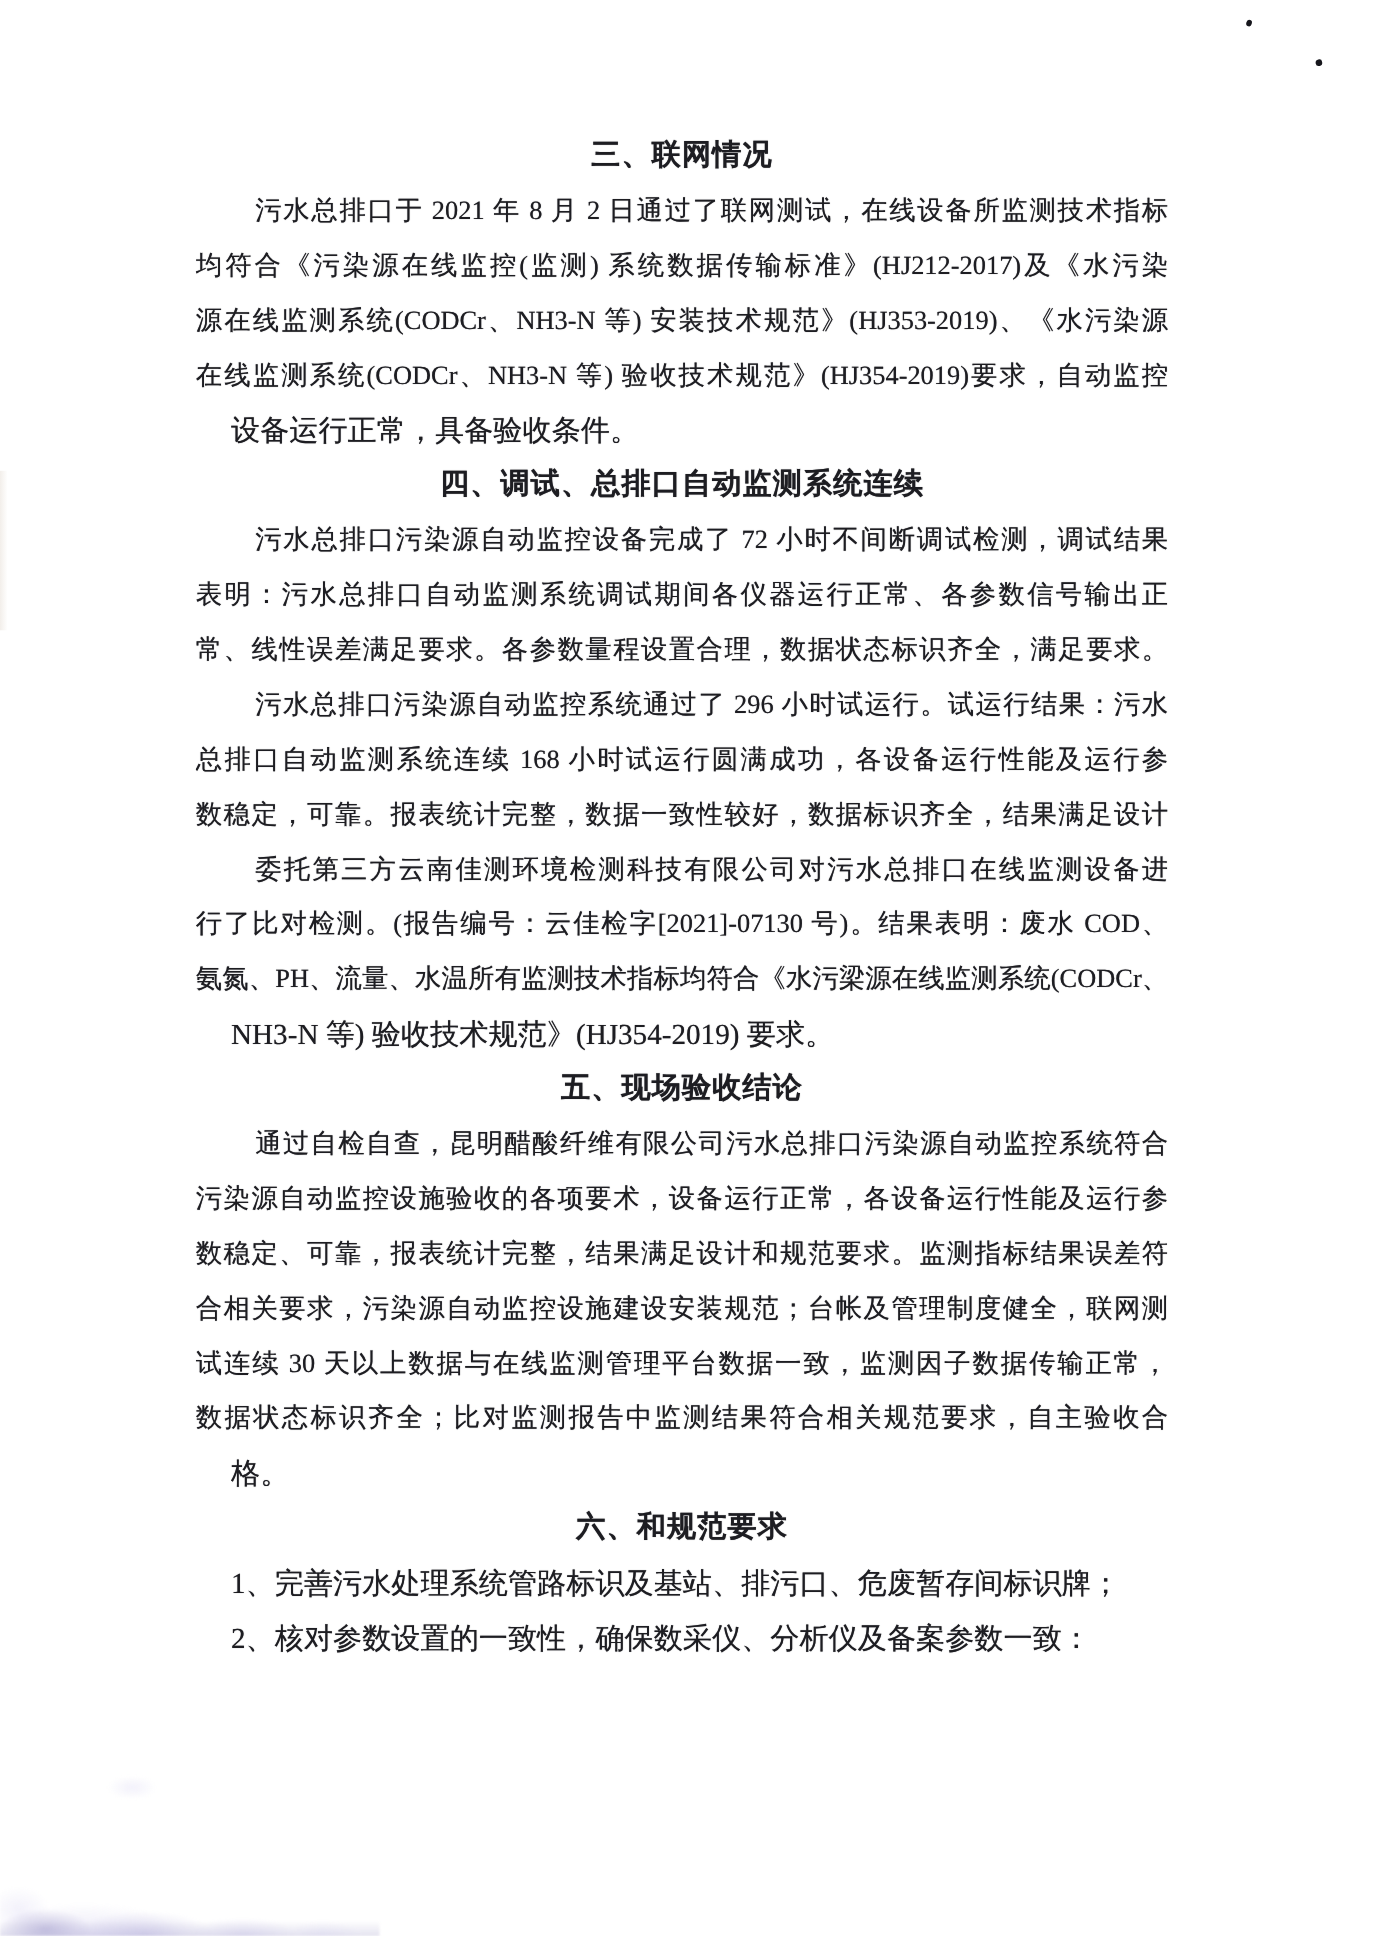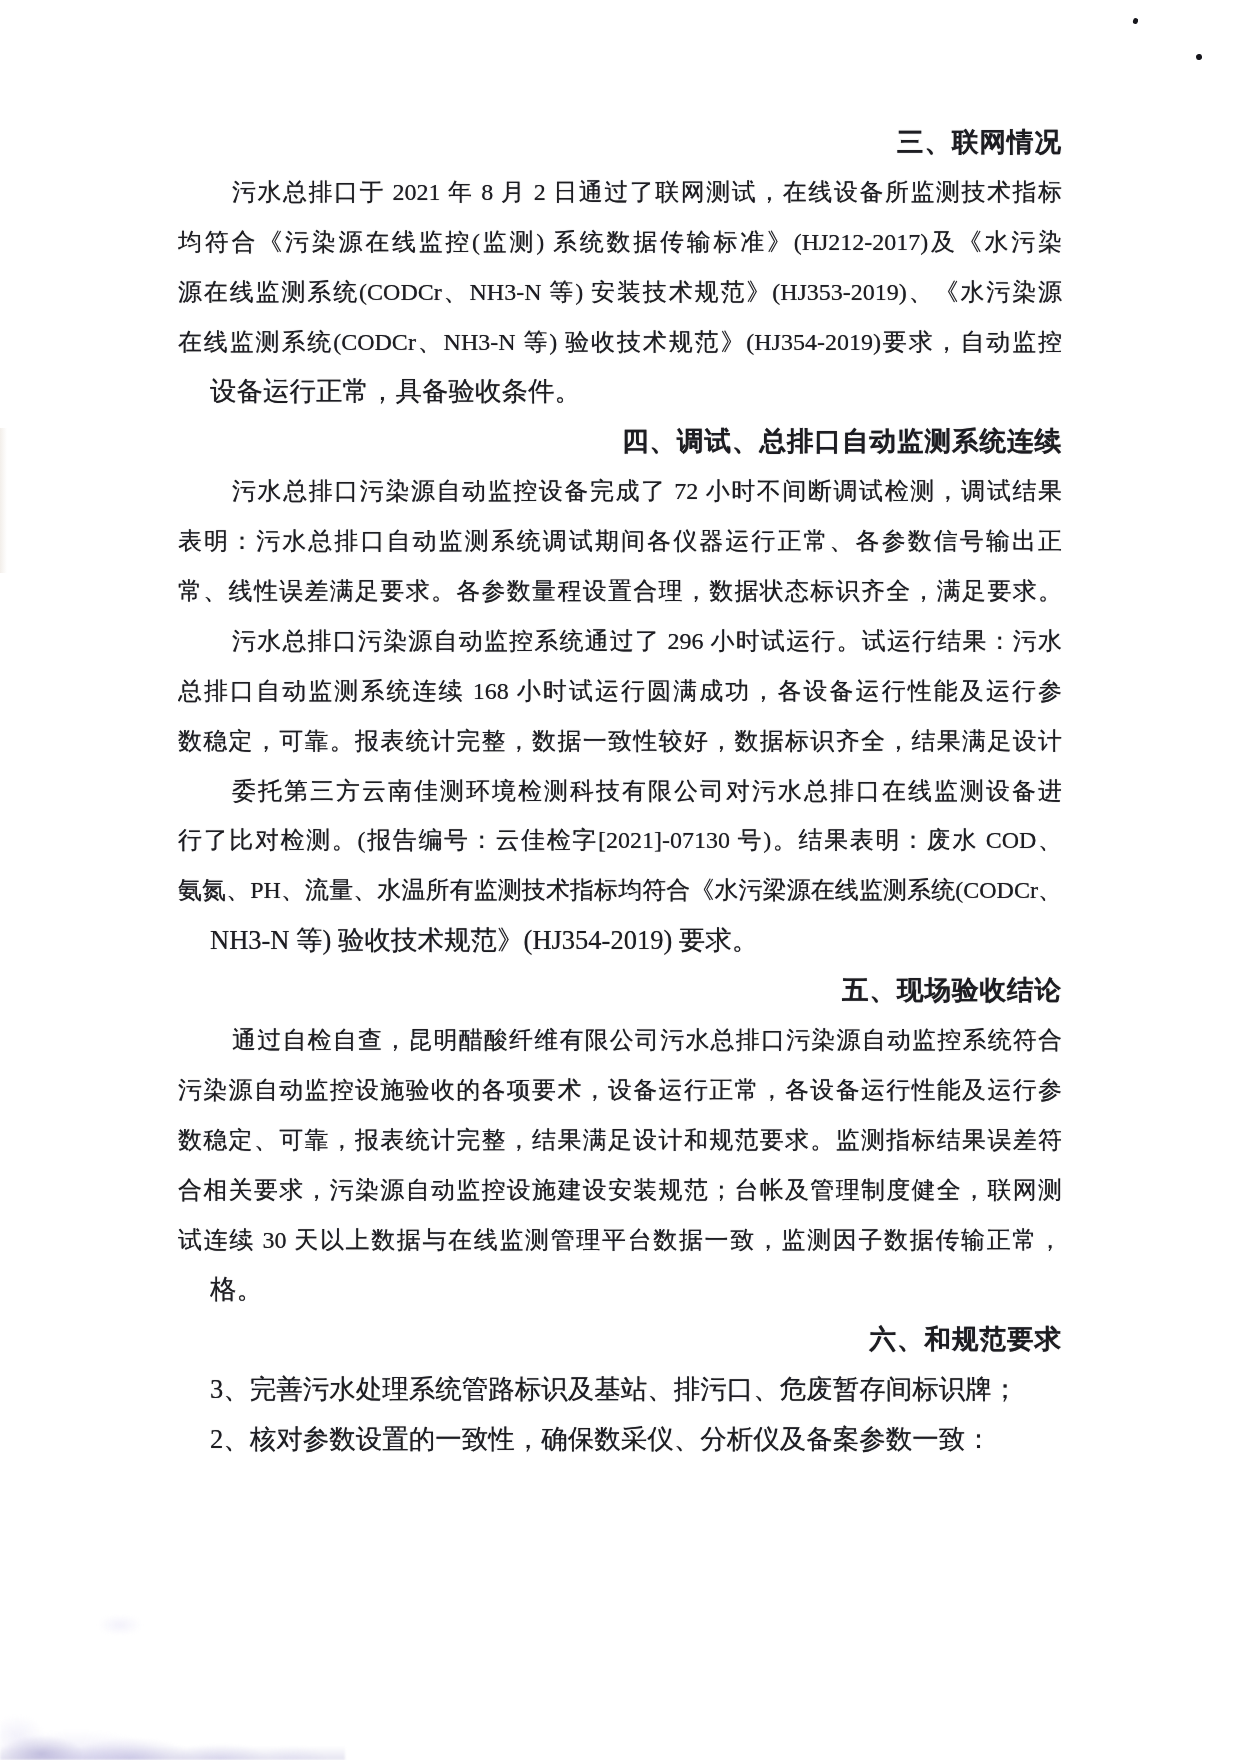--- a/index.html
+++ b/index.html
@@ -31,24 +31,24 @@
   .justify{
     text-align:justify;
     text-align-last:justify;
   }
   .short{
     font-size:26.5px;
     text-align:left;
     margin-left:32px;
   }
   .heading{
-    font-family:Liberation Sans, sans-serif;
+    font-family:Liberation Mono, monospace;
     font-weight:600;
     font-size:26.5px;
-    text-align:right;
+    text-align:center;
     letter-spacing:1px;
   }
   .indent{
     padding-left:54px;
   }
   
   .ink-dot{
     position:absolute;
     background:#16161c;
     border-radius:55% 45% 50% 50%;
@@ -103,23 +103,24 @@
     <div class="line justify indent">委托第三方云南佳测环境检测科技有限公司对污水总排口在线监测设备进</div>
     <div class="line justify">行了比对检测。(报告编号：云佳检字[2021]-07130 号)。结果表明：废水 COD、</div>
     <div class="line justify">氨氮、PH、流量、水温所有监测技术指标均符合《水污梁源在线监测系统(CODCr、</div>
     <div class="line short">NH3-N 等)  验收技术规范》(HJ354-2019)  要求。</div>
     <div class="line heading">五、现场验收结论</div>
     <div class="line justify indent">通过自检自查，昆明醋酸纤维有限公司污水总排口污染源自动监控系统符合</div>
     <div class="line justify">污染源自动监控设施验收的各项要术，设备运行正常，各设备运行性能及运行参</div>
     <div class="line justify">数稳定、可靠，报表统计完整，结果满足设计和规范要求。监测指标结果误差符</div>
     <div class="line justify">合相关要求，污染源自动监控设施建设安装规范；台帐及管理制度健全，联网测</div>
     <div class="line justify">试连续 30 天以上数据与在线监测管理平台数据一致，监测因子数据传输正常，</div>
+    <div class="line justify">数据状态标识齐全；比对监测报告中监测结果符合相关规范要求，自主验收合</div>
     <div class="line short">格。</div>
     <div class="line heading">六、和规范要求</div>
-    <div class="line short">3、完善污水处理系统管路标识及基站、排污口、危废暂存间标识牌；</div>
+    <div class="line short">1、完善污水处理系统管路标识及基站、排污口、危废暂存间标识牌；</div>
     <div class="line short">2、核对参数设置的一致性，确保数采仪、分析仪及备案参数一致：</div>
   </div>
 
   <div class="ink-dot dot-1"></div>
   <div class="ink-dot dot-2"></div>
   <div class="edge-strip"></div>
   <div class="smudge-top"></div>
   <div class="scan-noise"></div>
 
 </div>

